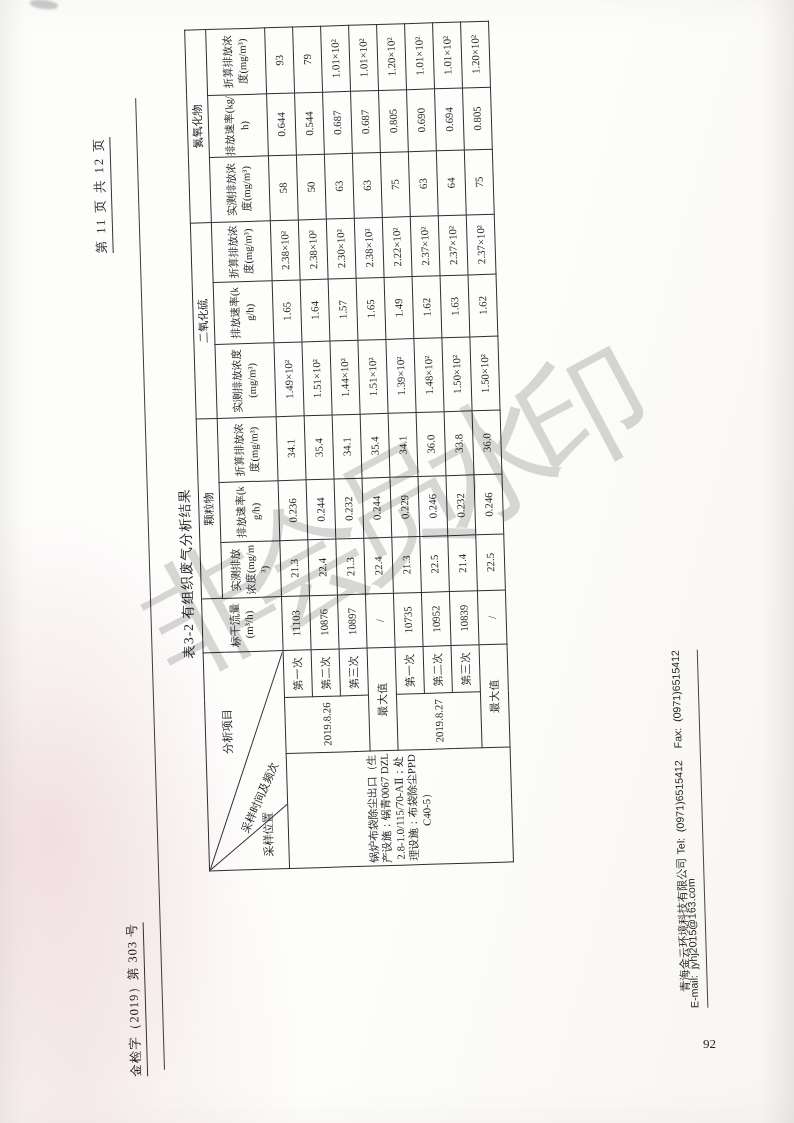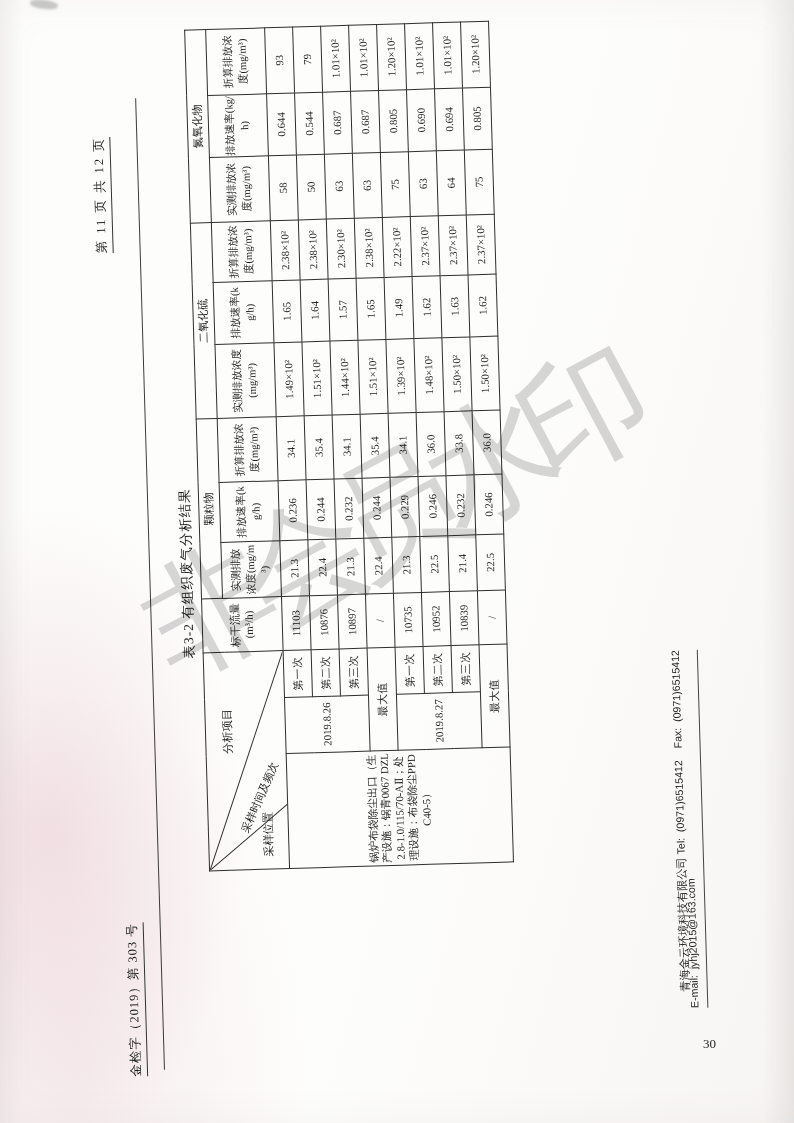--- a/index.html
+++ b/index.html
@@ -222,14 +222,14 @@
     </tbody>
       </table>
 
     <div class="footer-line1">
       <span>青海金云环境科技有限公司</span><span class="footer-contact"> Tel:  (0971)6515412    Fax:  (0971)6515412</span>
     </div>
     <div class="footer-line2">E-mail:  jyhj2015@163.com</div>
   </div>
 
   <div class="watermark">非会员水印</div>
-  <div class="pdf-page-number">30</div>
+  <div class="pdf-page-number">92</div>
 </div>
 
 </body></html>

